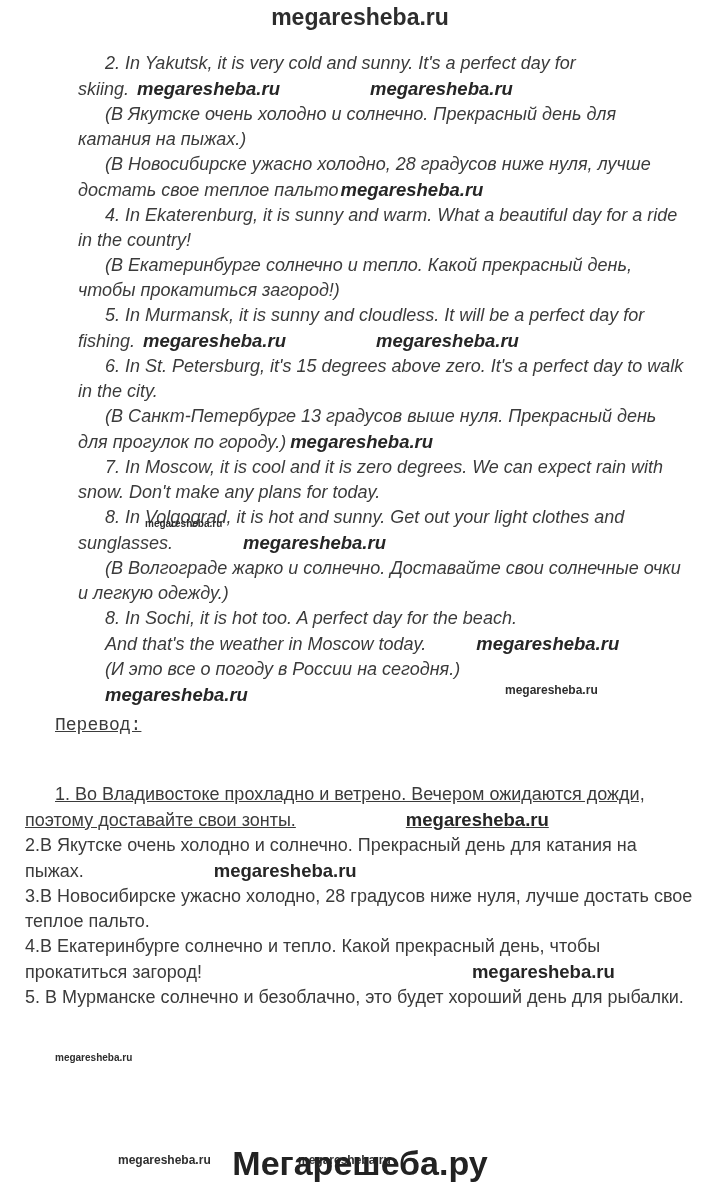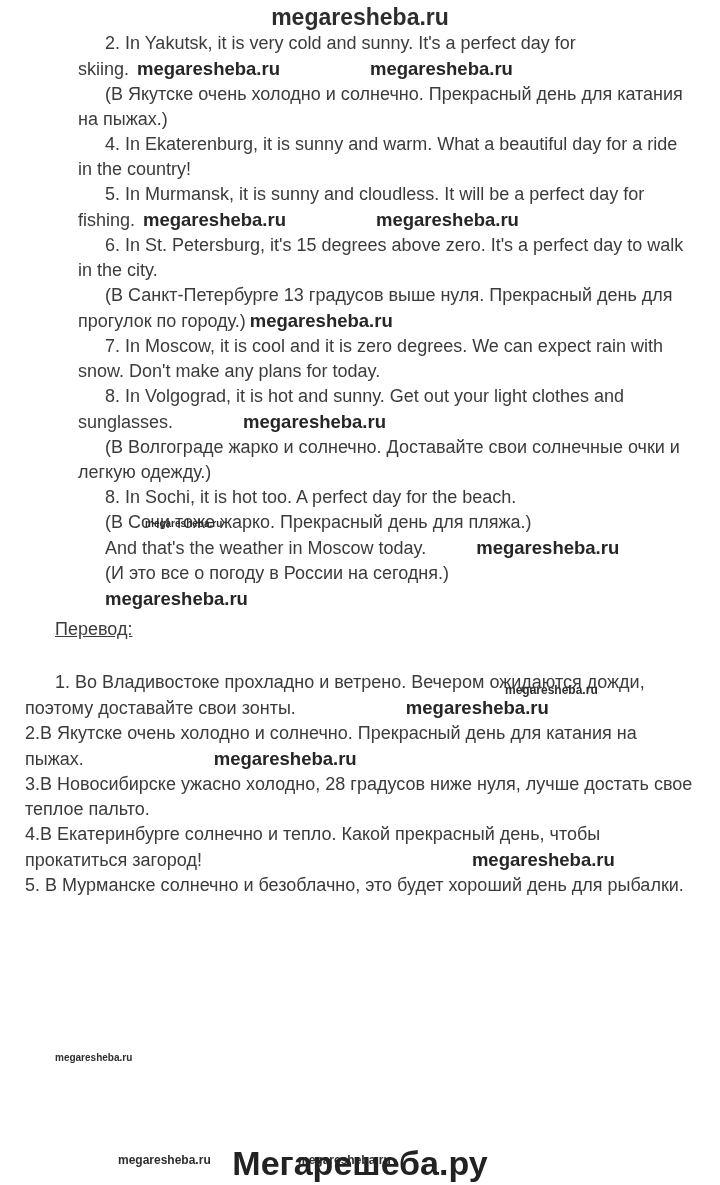--- a/index.html
+++ b/index.html
@@ -13,39 +13,42 @@
     overflow: hidden;
   }
   .site-header {
     margin-top: 4px;
     text-align: center;
     font-size: 23px;
     font-weight: 700;
     color: #2d2d2d;
   }
   .exercise {
+    margin-top: 20px;
     padding-left: 78px;
     padding-right: 34px;
     font-size: 18px;
     line-height: 25px;
+    font-style: italic;
   }
   .exercise p { margin: 0; text-indent: 27px; }
   .translation {
     padding-left: 25px;
     padding-right: 26px;
     font-size: 18px;
     line-height: 25px;
   }
   .translation p { margin: 0; }
   .translation p.trans-heading {
-    margin: 5px 0 28px 0;
+    margin: 5px 0 44px 0;
     text-decoration: underline;
     text-indent: 30px;
+    font-family: Liberation Mono, monospace;
   }
-  .t-indent { text-indent: 30px; }
+  .t-indent { text-indent: 30px; text-decoration: underline; }
   .wm {
     font-weight: 700;
     color: #262626;
     font-size: 18.5px;
     white-space: nowrap;
   }
   .ml2 { margin-left: 2px; }
   .ml4 { margin-left: 4px; }
   .ml8 { margin-left: 8px; }
   .ml50 { margin-left: 50px; }
@@ -72,29 +75,30 @@
   }
 </style>
 </head>
 <body>
 
 <div class="site-header">megaresheba.ru</div>
 
 <div class="exercise">
   <p><span>2. In Yakutsk, it is very cold and sunny.  It's a perfect day for skiing.</span><span class="wm ml8">megaresheba.ru</span><span class="wm ml90">megaresheba.ru</span></p>
   <p><span>(В Якутске очень холодно и солнечно. Прекрасный день для катания на пыжах.)</span></p>
+  <p><span>(В Новосибирске ужасно холодно, 28 градусов ниже нуля, лучше достать свое теплое пальто</span><span class="wm ml2">megaresheba.ru</span></p>
   <p><span>4. In Ekaterenburg, it is sunny and warm. What a beautiful day for a ride in the country!</span></p>
+  <p><span>(В Екатеринбурге солнечно и тепло. Какой прекрасный день, чтобы прокатиться загород!)</span></p>
   <p><span>5. In Murmansk, it is sunny and cloudless. It will be a perfect day for fishing.</span><span class="wm ml8">megaresheba.ru</span><span class="wm ml90">megaresheba.ru</span></p>
   <p><span>6. In St. Petersburg, it's 15 degrees above zero. It's a perfect day to walk in the city.</span></p>
   <p><span>(В Санкт-Петербурге 13 градусов выше нуля. Прекрасный день для прогулок по городу.)</span><span class="wm ml4">megaresheba.ru</span></p>
   <p><span>7. In Moscow, it is cool and it is zero degrees. We can expect rain with snow. Don't make any plans for today.</span></p>
   <p><span>8. In Volgograd, it is hot and sunny. Get out your light clothes and sunglasses.</span><span class="wm ml70">megaresheba.ru</span></p>
   <p><span>(В Волгограде жарко и солнечно. Доставайте свои солнечные очки и легкую одежду.)</span></p>
   <p><span>8. In Sochi, it is hot too. A perfect day for the beach.</span></p>
-  <p><span>(В Сочи тоже жарко. Прекрасный день для пляжа.)</span></p>
   <p><span>And that's the weather in Moscow today.</span><span class="wm ml50">megaresheba.ru</span></p>
   <p><span>(И это все о погоду в России на сегодня.)</span></p>
   <p><span class="wm">megaresheba.ru</span></p>
 </div>
 
 <div class="translation">
   <p class="trans-heading">Перевод:</p>
   <p class="t-indent"><span>1. Во Владивостоке прохладно и ветрено. Вечером ожидаются дожди, поэтому доставайте свои зонты.</span><span class="wm ml110">megaresheba.ru</span></p>
   <p><span>2.В Якутске очень холодно и солнечно. Прекрасный день для катания на пыжах.</span><span class="wm ml130">megaresheba.ru</span></p>
   <p><span>3.В Новосибирске ужасно холодно, 28 градусов ниже нуля, лучше достать свое теплое пальто.</span></p>

